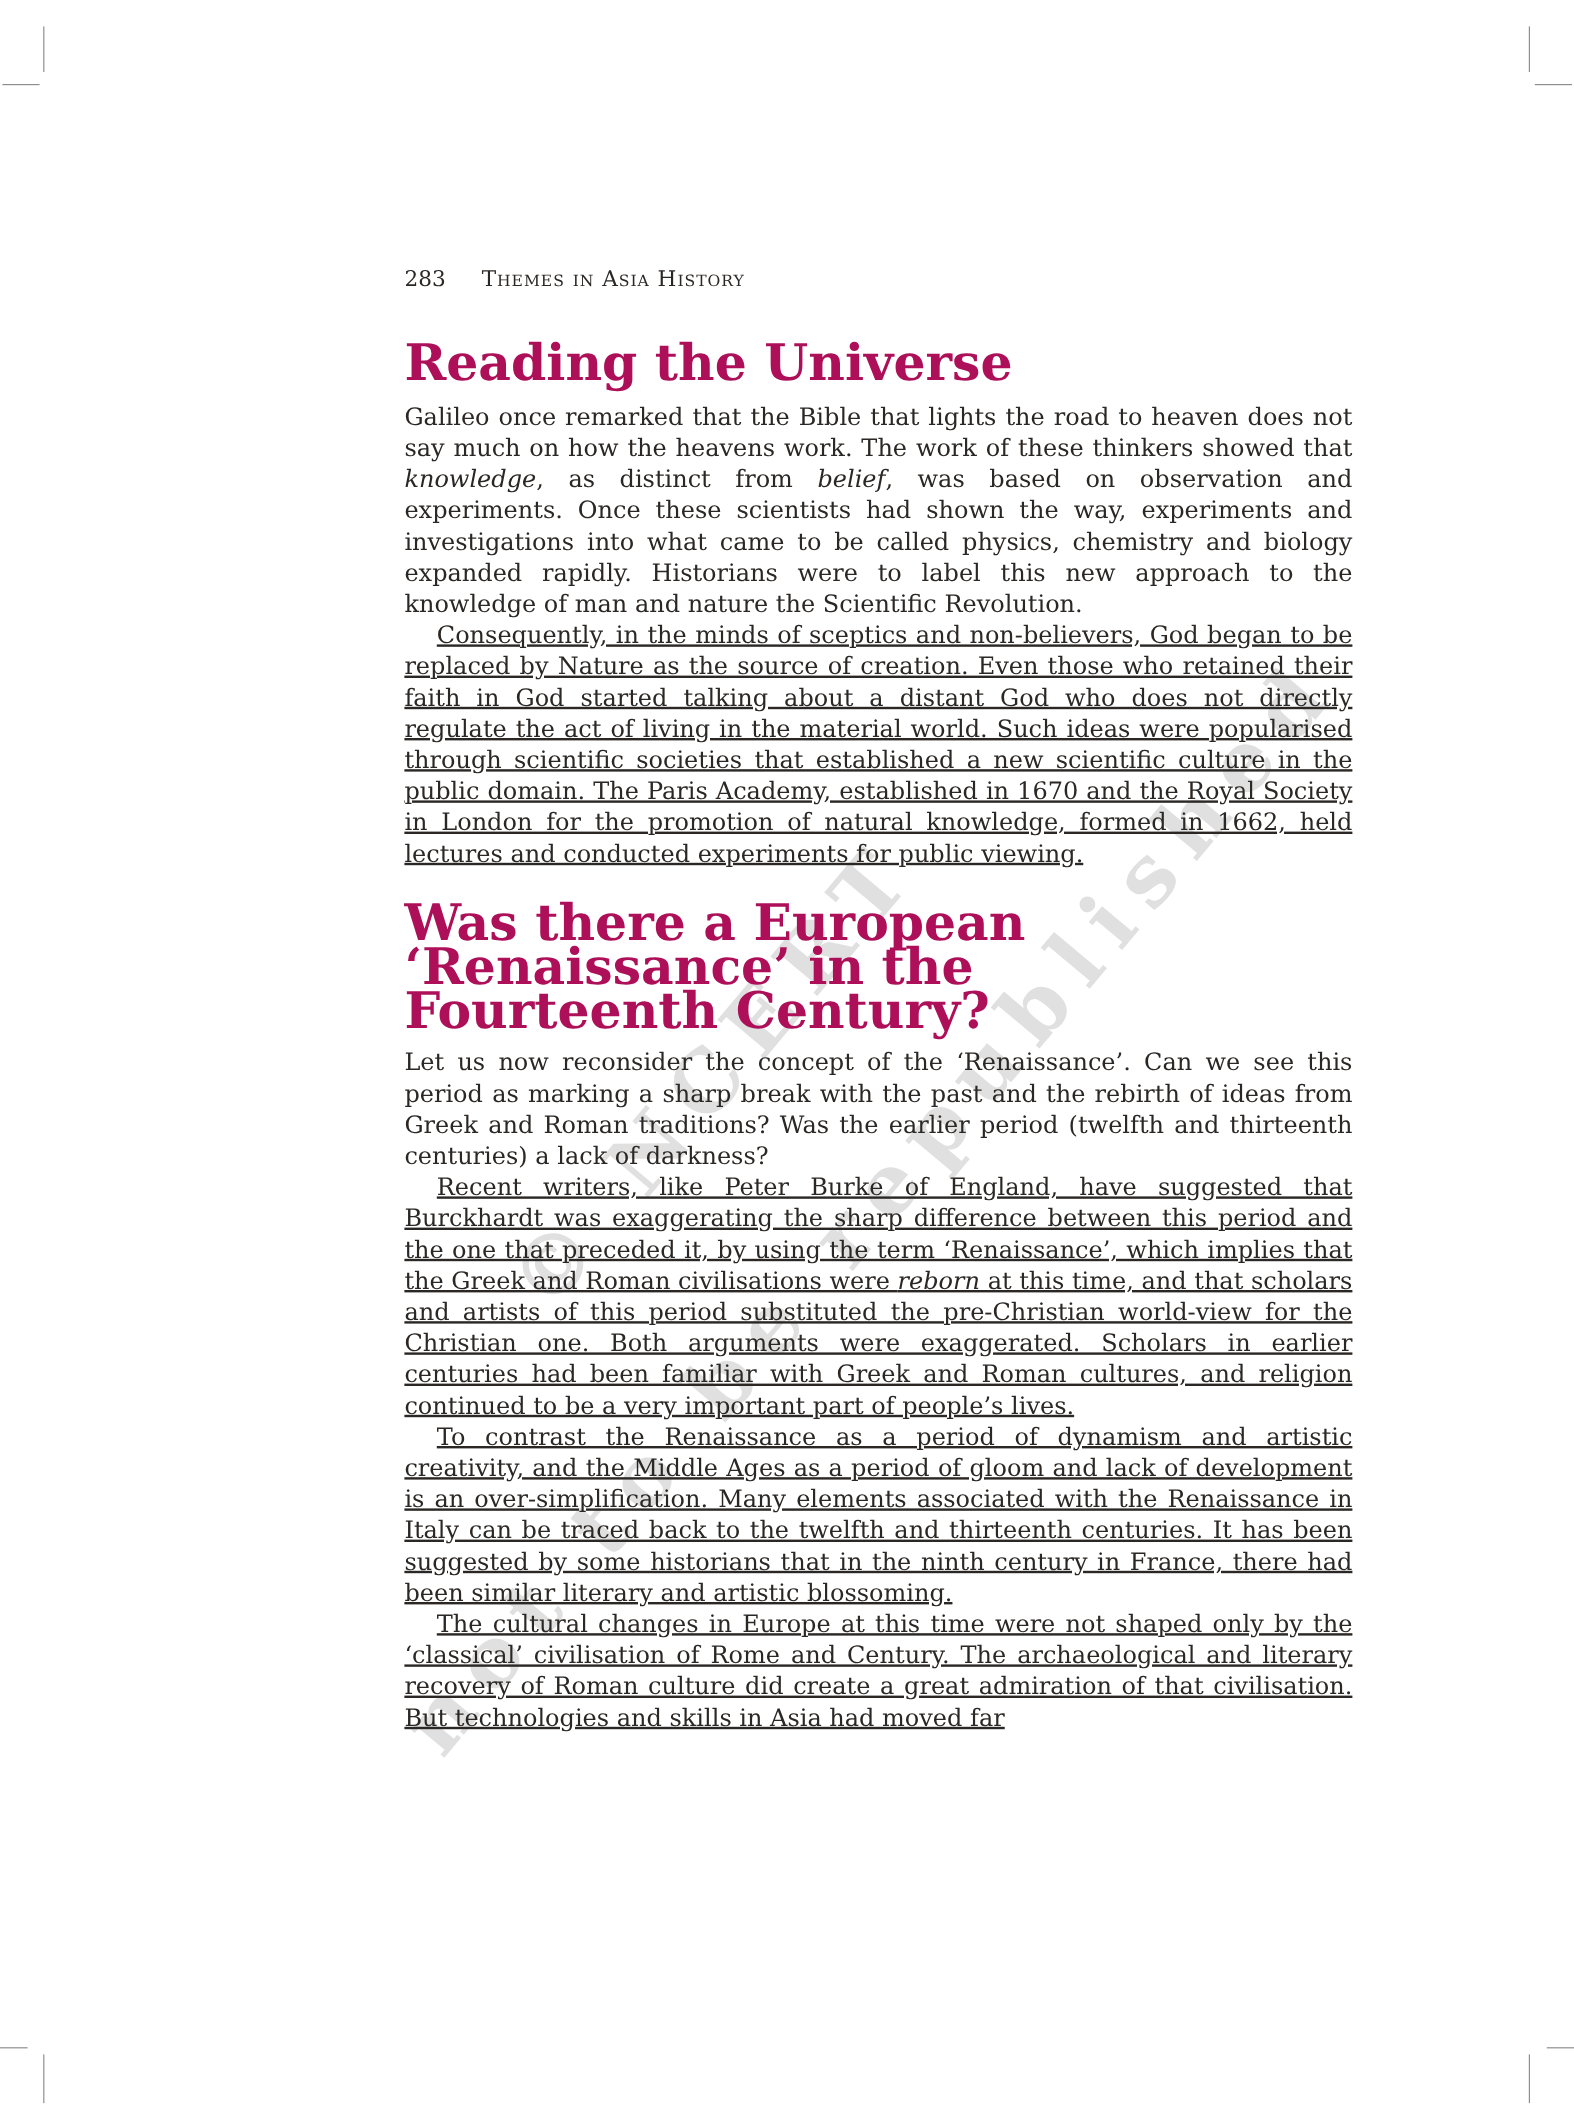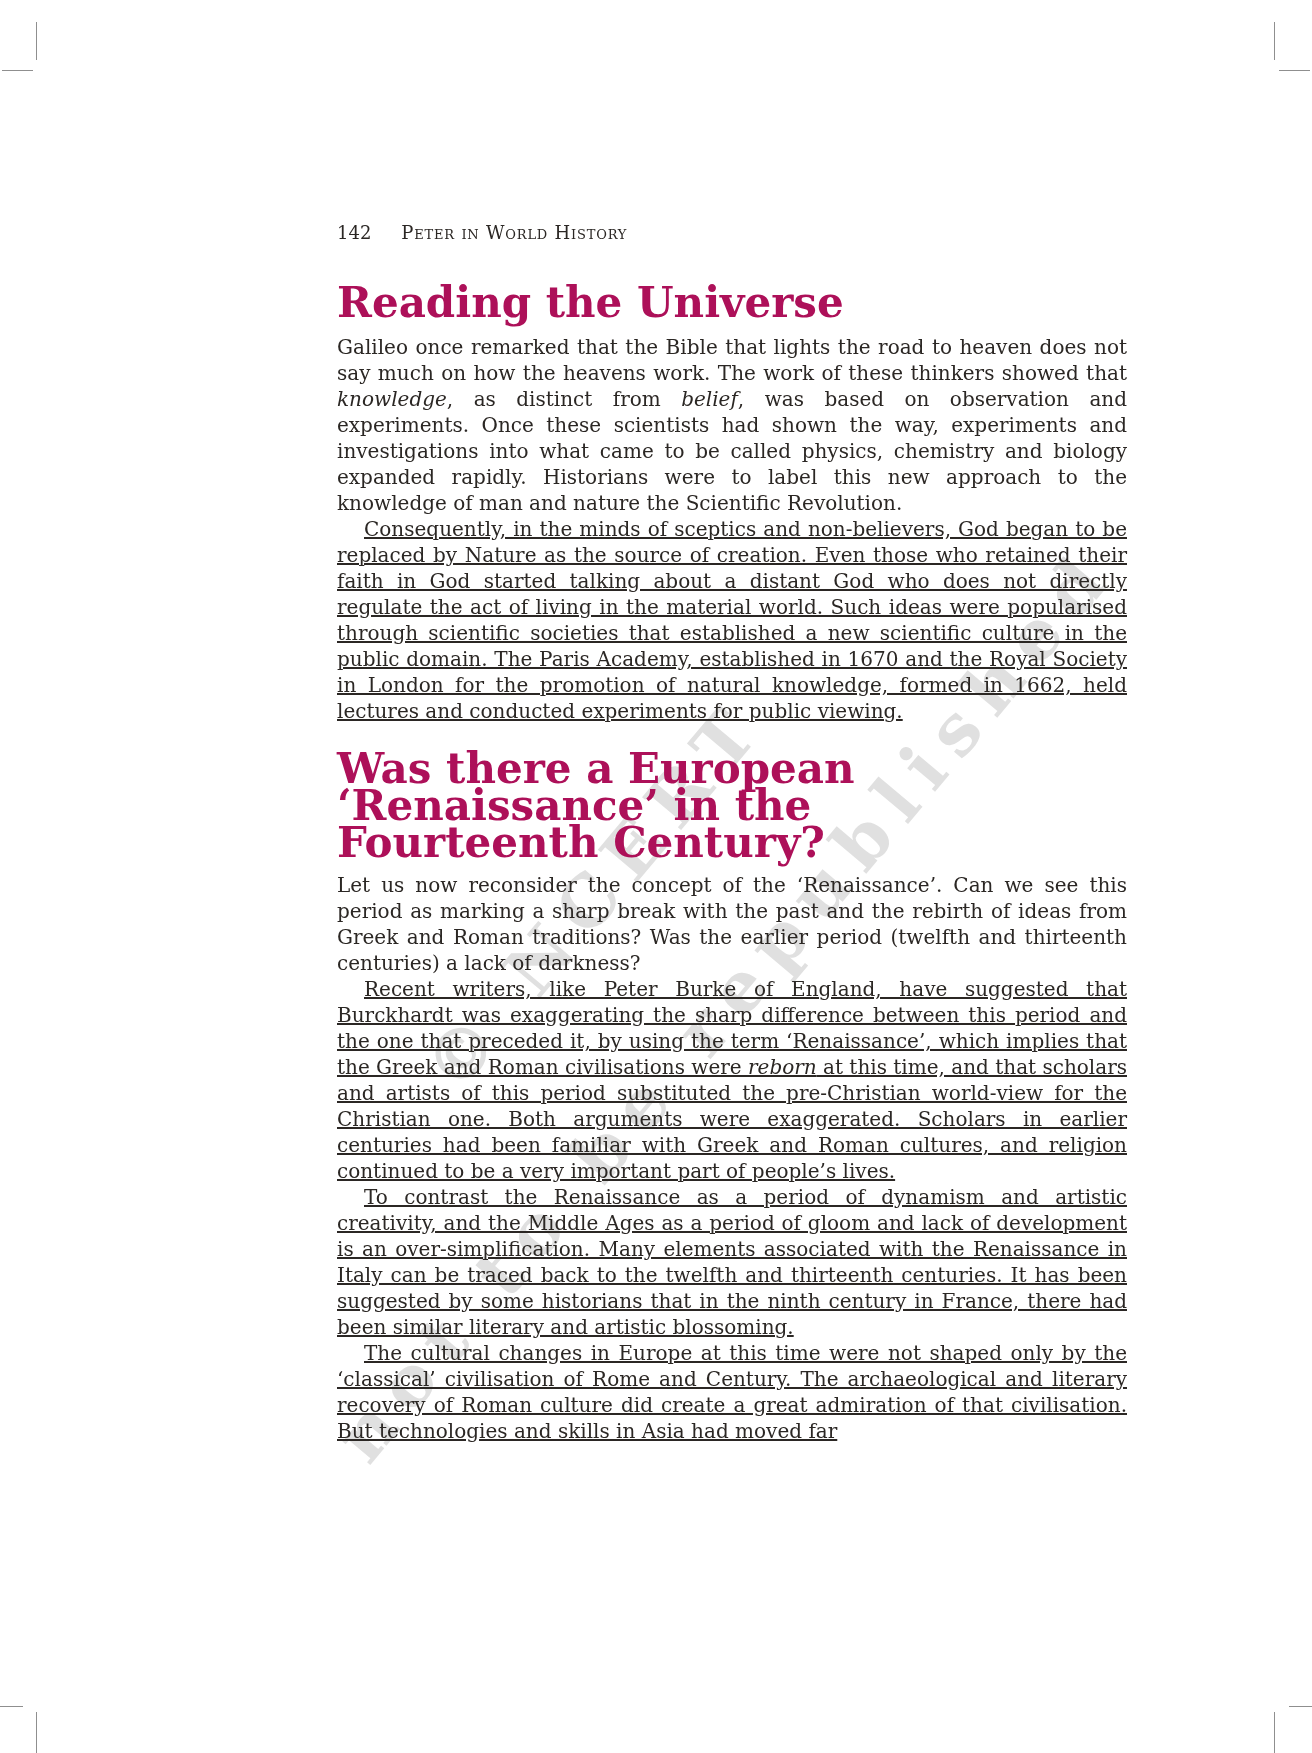--- a/index.html
+++ b/index.html
@@ -104,22 +104,22 @@
   <div class="crop v br-v"></div>
 
   <div class="watermark">
     <div>© NCERT</div>
     <div>not to be republished</div>
   </div>
 
   <div class="content">
 
     <div class="running-head">
-      <span class="pagenum">142</span>
-      <span class="running-title">Peter in World History</span>
+      <span class="pagenum">283</span>
+      <span class="running-title">Themes in Asia History</span>
     </div>
 
     <div class="section section-1">
       <h1 class="section-heading">Reading the Universe</h1>
       <div class="section-body">
           <p class="body-para"><span>Galileo once remarked that the Bible that lights the road to heaven does not say much on how the heavens work. The work of these thinkers showed that </span><em>knowledge</em><span>, as distinct from </span><em>belief</em><span>, was based on observation and experiments. Once these scientists had shown the way, experiments and investigations into what came to be called physics, chemistry and biology expanded rapidly. Historians were to label this new approach to the knowledge of man and nature the Scientific Revolution.</span></p>
           <p class="body-para indent"><span>Consequently, in the minds of sceptics and non-believers, God began to be replaced by Nature as the source of creation. Even those who retained their faith in God started talking about a distant God who does not directly regulate the act of living in the material world. Such ideas were popularised through scientific societies that established a new scientific culture in the public domain. The Paris Academy, established in 1670 and the Royal Society in London for the promotion of natural knowledge, formed in 1662, held lectures and conducted experiments for public viewing.</span></p>
         </div>
     </div>
 

